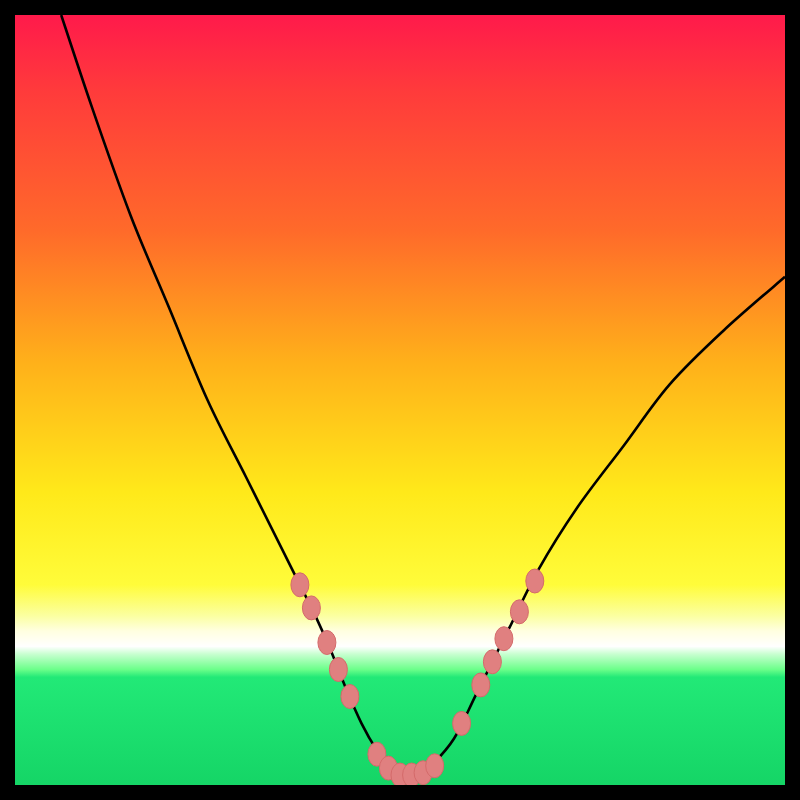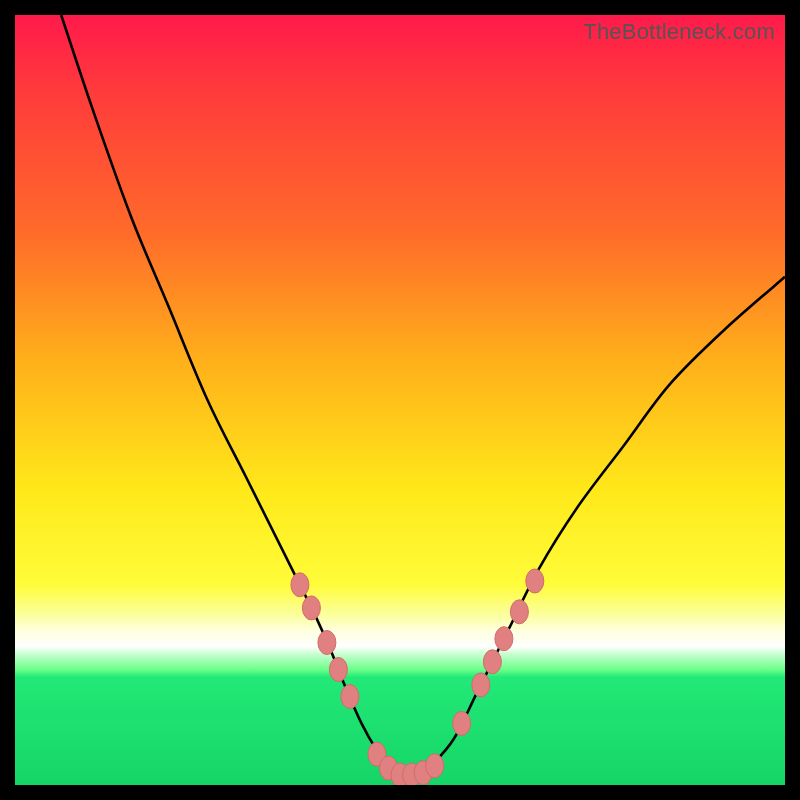--- a/index.html
+++ b/index.html
@@ -56,21 +56,20 @@
     top: 0;
     width: 770px;
     height: 770px;
   }
 </style>
 </head>
 <body>
 
 <div class="frame">
   <div class="plot-area">
-    <div class="watermark">TheBottleneck.com</div>
     <svg class="curve-layer" viewBox="0 0 770 770" preserveAspectRatio="none">
       <path id="curve-path" fill="none" stroke="#000000" stroke-width="2.6" d="M 46.2 0.0 C 51.3 15.4, 65.5 59.0, 77.0 92.4 C 88.5 125.8, 102.7 166.8, 115.5 200.2 C 128.3 233.6, 141.2 261.8, 154.0 292.6 C 166.8 323.4, 179.7 356.8, 192.5 385.0 C 205.3 413.2, 219.4 438.9, 231.0 462.0 C 242.6 485.1, 252.8 505.6, 261.8 523.6 C 270.8 541.6, 278.5 557.0, 284.9 569.8 C 291.3 582.6, 295.2 589.7, 300.3 600.6 C 305.4 611.5, 310.6 623.1, 315.7 635.3 C 320.8 647.4, 326.0 661.6, 331.1 673.8 C 336.2 685.9, 341.4 698.1, 346.5 708.4 C 351.6 718.7, 356.8 727.6, 361.9 735.4 C 367.0 743.1, 372.8 750.5, 377.3 754.6 C 381.8 758.7, 385.0 759.1, 388.9 760.0 C 392.7 760.9, 395.9 761.5, 400.4 760.0 C 404.9 758.5, 409.4 756.8, 415.8 750.8 C 422.2 744.7, 431.2 736.0, 438.9 723.8 C 446.6 711.6, 453.0 695.6, 462.0 677.6 C 471.0 659.6, 482.5 636.5, 492.8 616.0 C 503.1 595.5, 512.1 574.9, 523.6 554.4 C 535.1 533.9, 548.0 513.3, 562.1 492.8 C 576.2 472.3, 592.9 451.7, 608.3 431.2 C 623.7 410.7, 637.8 388.8, 654.5 369.6 C 671.2 350.3, 689.1 333.7, 708.4 315.7 C 727.6 297.7, 759.7 270.8, 770.0 261.8"></path>
       <g id="marker-group">
           <ellipse cx="284.9" cy="569.8" rx="9" ry="12" fill="#e08080" stroke="#d46a6a" stroke-width="1"></ellipse>
           <ellipse cx="296.4" cy="592.9" rx="9" ry="12" fill="#e08080" stroke="#d46a6a" stroke-width="1"></ellipse>
           <ellipse cx="311.9" cy="627.5" rx="9" ry="12" fill="#e08080" stroke="#d46a6a" stroke-width="1"></ellipse>
           <ellipse cx="323.4" cy="654.5" rx="9" ry="12" fill="#e08080" stroke="#d46a6a" stroke-width="1"></ellipse>
           <ellipse cx="334.9" cy="681.5" rx="9" ry="12" fill="#e08080" stroke="#d46a6a" stroke-width="1"></ellipse>
           <ellipse cx="361.9" cy="739.2" rx="9" ry="12" fill="#e08080" stroke="#d46a6a" stroke-width="1"></ellipse>
           <ellipse cx="373.4" cy="753.1" rx="9" ry="12" fill="#e08080" stroke="#d46a6a" stroke-width="1"></ellipse>

